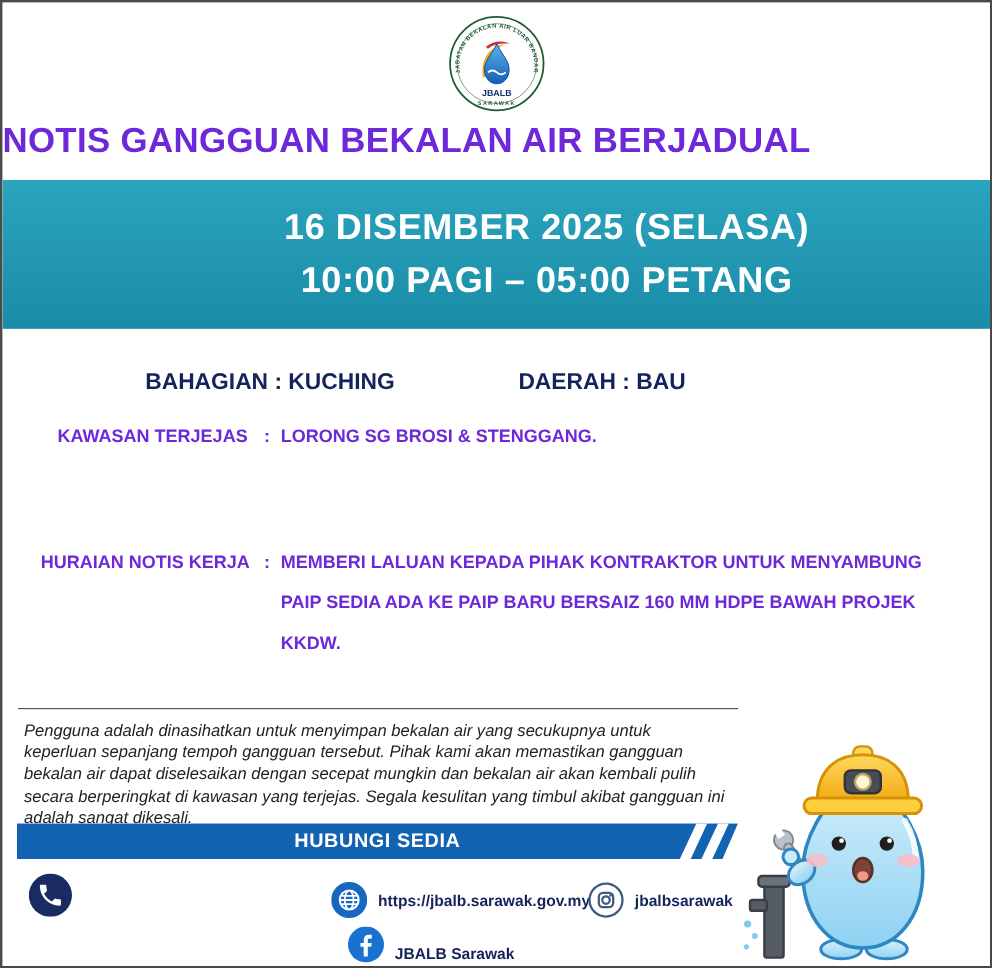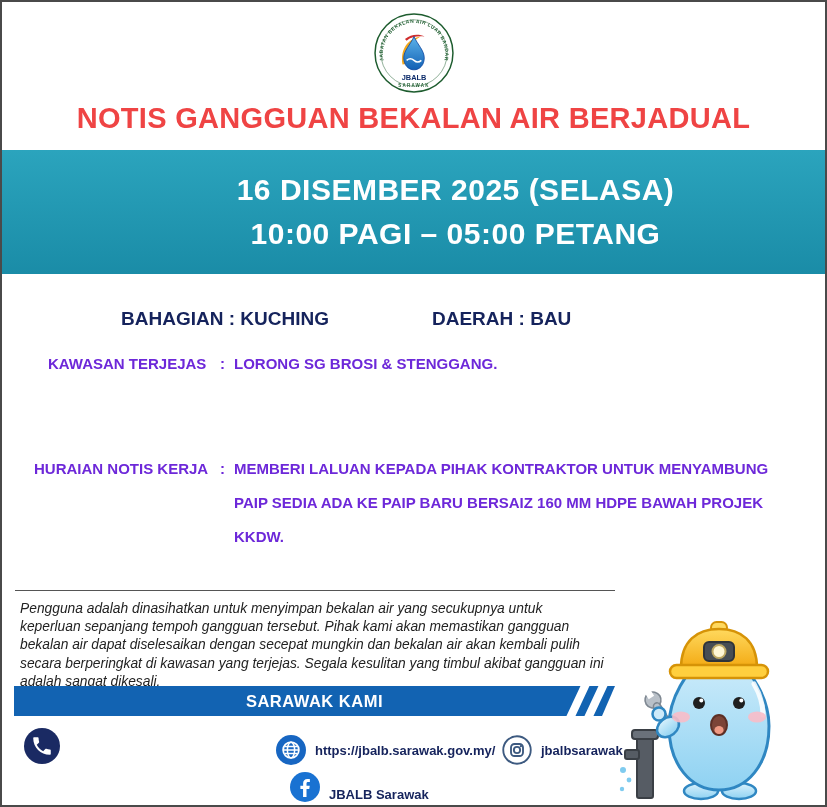--- a/index.html
+++ b/index.html
@@ -3,22 +3,22 @@
 <meta charset="utf-8">
 <style>
   html,body{margin:0;padding:0;background:#ffffff;font-family:"Liberation Sans",sans-serif;}
   .poster{position:relative;width:827px;height:807px;background:#fff;border:2px solid #4a4a4a;
           box-sizing:border-box;overflow:hidden;}
 
   
   .logo{position:absolute;top:10px;left:50%;transform:translateX(-50%);width:82px;height:82px;}
 
   
-  .title{position:absolute;top:100px;left:0;width:100%;text-align:center;margin:0;
-         font-size:29px;font-weight:bold;color:#ef4444;letter-spacing:.3px;}
+  .title{position:absolute;top:100px;left:0;width:100%;text-align:left;margin:0;
+         font-size:29px;font-weight:bold;color:#6d28d9;letter-spacing:.3px;}
 
   
   .banner{position:absolute;top:148px;left:0;width:100%;height:124px;
           background:linear-gradient(180deg,#2ba4bd 0%,#1a8ca7 100%);
           color:#fff;display:flex;flex-direction:column;align-items:center;justify-content:center;gap:10px;padding-left:42px;}
   .banner .line{font-size:30px;font-weight:bold;letter-spacing:.5px;}
 
   
   .region{position:absolute;top:306px;left:0;width:100%;height:26px;color:#15235c;font-weight:bold;font-size:19px;}
   .region .bahagian{position:absolute;left:119px;}
@@ -41,21 +41,21 @@
   .contact-bar .label{color:#fff;font-weight:bold;font-size:16.5px;letter-spacing:.5px;}
   .contact-bar .stripe{position:absolute;top:-5px;height:42px;width:9px;background:#fff;transform:skewX(-25deg);}
   .contact-bar .s1{right:15px;}
   .contact-bar .s2{right:33px;}
 
   
   .cgroup{position:absolute;display:flex;align-items:center;gap:9px;color:#15235c;font-weight:bold;}
   .cg-call{left:22px;top:726px;}
   .cg-call .lines{font-size:11.5px;line-height:1.3;}
   .cg-web{left:274px;top:733px;font-size:13px;}
-  .cg-ig{left:500px;top:733px;font-size:13px;}
+  .cg-ig{left:488px;top:733px;font-size:13px;}
   .cg-fb{left:288px;top:770px;font-size:13px;align-items:flex-end;}
   .icon36{width:36px;height:36px;display:block;}
   .icon30{width:30px;height:30px;display:block;}
 
   .mascot{position:absolute;right:6px;top:582px;width:200px;height:220px;}
 </style>
 </head>
 <body>
 
 <div class="poster">
@@ -103,21 +103,21 @@
     <span>HURAIAN NOTIS KERJA</span>
     <span>:</span>
     <span>MEMBERI LALUAN KEPADA PIHAK KONTRAKTOR UNTUK MENYAMBUNG PAIP SEDIA ADA KE PAIP BARU BERSAIZ 160 MM HDPE BAWAH PROJEK KKDW.</span>
   </div>
 
   <hr class="divider">
 
   <p class="disclaimer">Pengguna adalah dinasihatkan untuk menyimpan bekalan air yang secukupnya untuk keperluan sepanjang tempoh gangguan tersebut. Pihak kami akan memastikan gangguan bekalan air dapat diselesaikan dengan secepat mungkin dan bekalan air akan kembali pulih secara berperingkat di kawasan yang terjejas. Segala kesulitan yang timbul akibat gangguan ini adalah sangat dikesali.</p>
 
   <div class="contact-bar">
-    <span class="label">SARAWAK KAMI</span>
+    <span class="label">HUBUNGI SEDIA</span>
     <span class="stripe s1"></span>
     <span class="stripe s2"></span>
   </div>
 
   <div class="cgroup cg-call">
     <svg class="icon36" viewBox="0 0 24 24">
       <circle cx="12" cy="12" r="12" fill="#1a2a63"></circle>
       <path transform="translate(4.2,4.2) scale(0.65)" fill="#fff" d="M6.62 10.79c1.44 2.83 3.76 5.14 6.59 6.59l2.2-2.2c.27-.27.67-.36 1.02-.24 1.12.37 2.33.57 3.57.57.55 0 1 .45 1 1V20c0 .55-.45 1-1 1-9.39 0-17-7.61-17-17 0-.55.45-1 1-1h3.5c.55 0 1 .45 1 1 0 1.25.2 2.45.57 3.57.11.35.03.74-.25 1.02l-2.2 2.2z"></path>
     </svg>
   </div>

